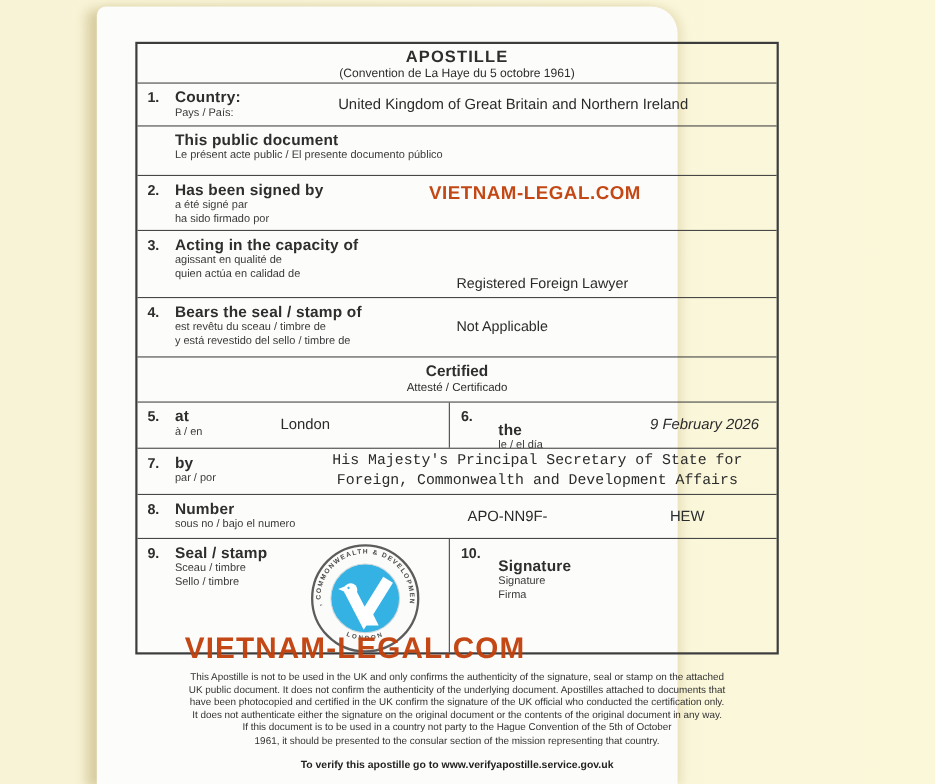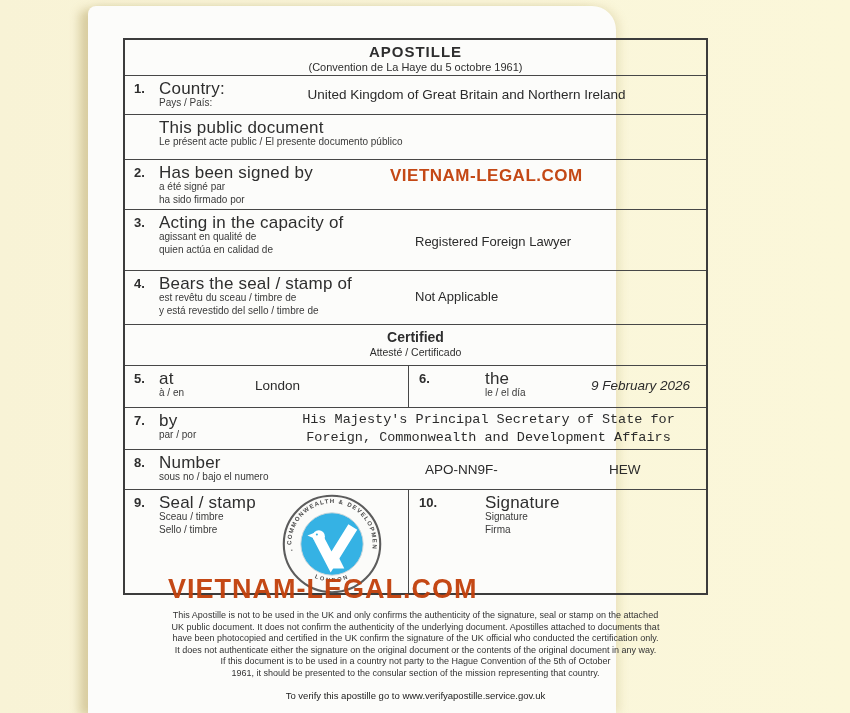--- a/index.html
+++ b/index.html
@@ -31,47 +31,47 @@
   .rc{height:41px;text-align:center;padding-top:4px;}
   .r56{height:42px;display:flex;}
   .r7{height:42px;}
   .r8{height:40px;}
   .r910{height:104px;display:flex;}
   .cellA{width:284px;position:relative;border-right:1.5px solid #474747;box-sizing:border-box;}
   .cellB{flex:1;position:relative;}
   .num{position:absolute;left:9px;top:5px;width:26px;font-weight:bold;font-size:13px;}
   .num2{position:absolute;left:10px;top:5px;width:30px;font-weight:bold;font-size:13px;}
   .lbl{position:absolute;left:34px;top:5px;}
-  .lblB{position:absolute;left:44px;top:5px;margin-left:32px;}
-  .lbl .main,.lblB .main{font-weight:normal;font-size:17px;line-height:15px;letter-spacing:.2px;}
+  .lblB{position:absolute;left:44px;top:17px;}
+  .lbl .main,.lblB .main{font-weight:bold;font-size:14px;line-height:15px;letter-spacing:.2px;}
   .lbl .sub,.lblB .sub{font-size:10px;line-height:12px;margin-top:1px;color:#3a3a3a;}
   .title-main{font-weight:bold;font-size:15px;letter-spacing:1px;}
   .title-sub{font-size:11px;margin-top:1px;}
   .cert-main{font-weight:bold;font-size:14px;}
   .cert-sub{font-size:10.5px;margin-top:1px;}
   .val{font-size:13.5px;color:#2b2b2b;}
   .val-country{position:absolute;left:110px;right:8px;top:11px;text-align:center;}
-  .val-capacity{position:absolute;left:290px;top:24px;font-size:13px;}
+  .val-capacity{position:absolute;left:290px;top:40px;font-size:13px;}
   .val-sealof{position:absolute;left:290px;top:18px;font-size:13px;text-align:center;}
   .val-at{position:absolute;left:130px;top:12px;}
   .val-the{position:absolute;right:16px;top:12px;font-style:italic;}
   .val-by{position:absolute;left:150px;right:4px;top:3px;text-align:center;line-height:18px;font-family:Liberation Mono, monospace;}
   .val-no1{position:absolute;left:300px;top:12px;}
   .val-no2{position:absolute;left:484px;top:12px;}
   .watermark{
     color:#c2410c;font-weight:bold;position:absolute;white-space:nowrap;
     opacity:.96;z-index:30;
   }
   .wm-mid{left:302px;top:160px;font-size:17px;letter-spacing:.5px;}
   .wm-bottom{left:80px;top:568px;font-size:27px;letter-spacing:1px;}
   .seal{position:absolute;left:192px;top:486px;width:104px;height:104px;z-index:20;}
   .footer{position:absolute;left:35px;width:585px;text-align:center;color:#333;}
   .f-para1{top:604px;font-size:9px;line-height:11.5px;}
   .f-para2{top:650px;font-size:9px;line-height:11.5px;}
-  .f-verify{top:684px;font-size:9.5px;font-weight:normal;color:#222;}
+  .f-verify{top:684px;font-size:9.5px;font-weight:bold;color:#222;}
 </style>
 </head>
 <body>
 
 <div class="paper">
 
   <div class="apostille-table">
 
     <div class="row rh">
       <div class="title-main">APOSTILLE</div>

